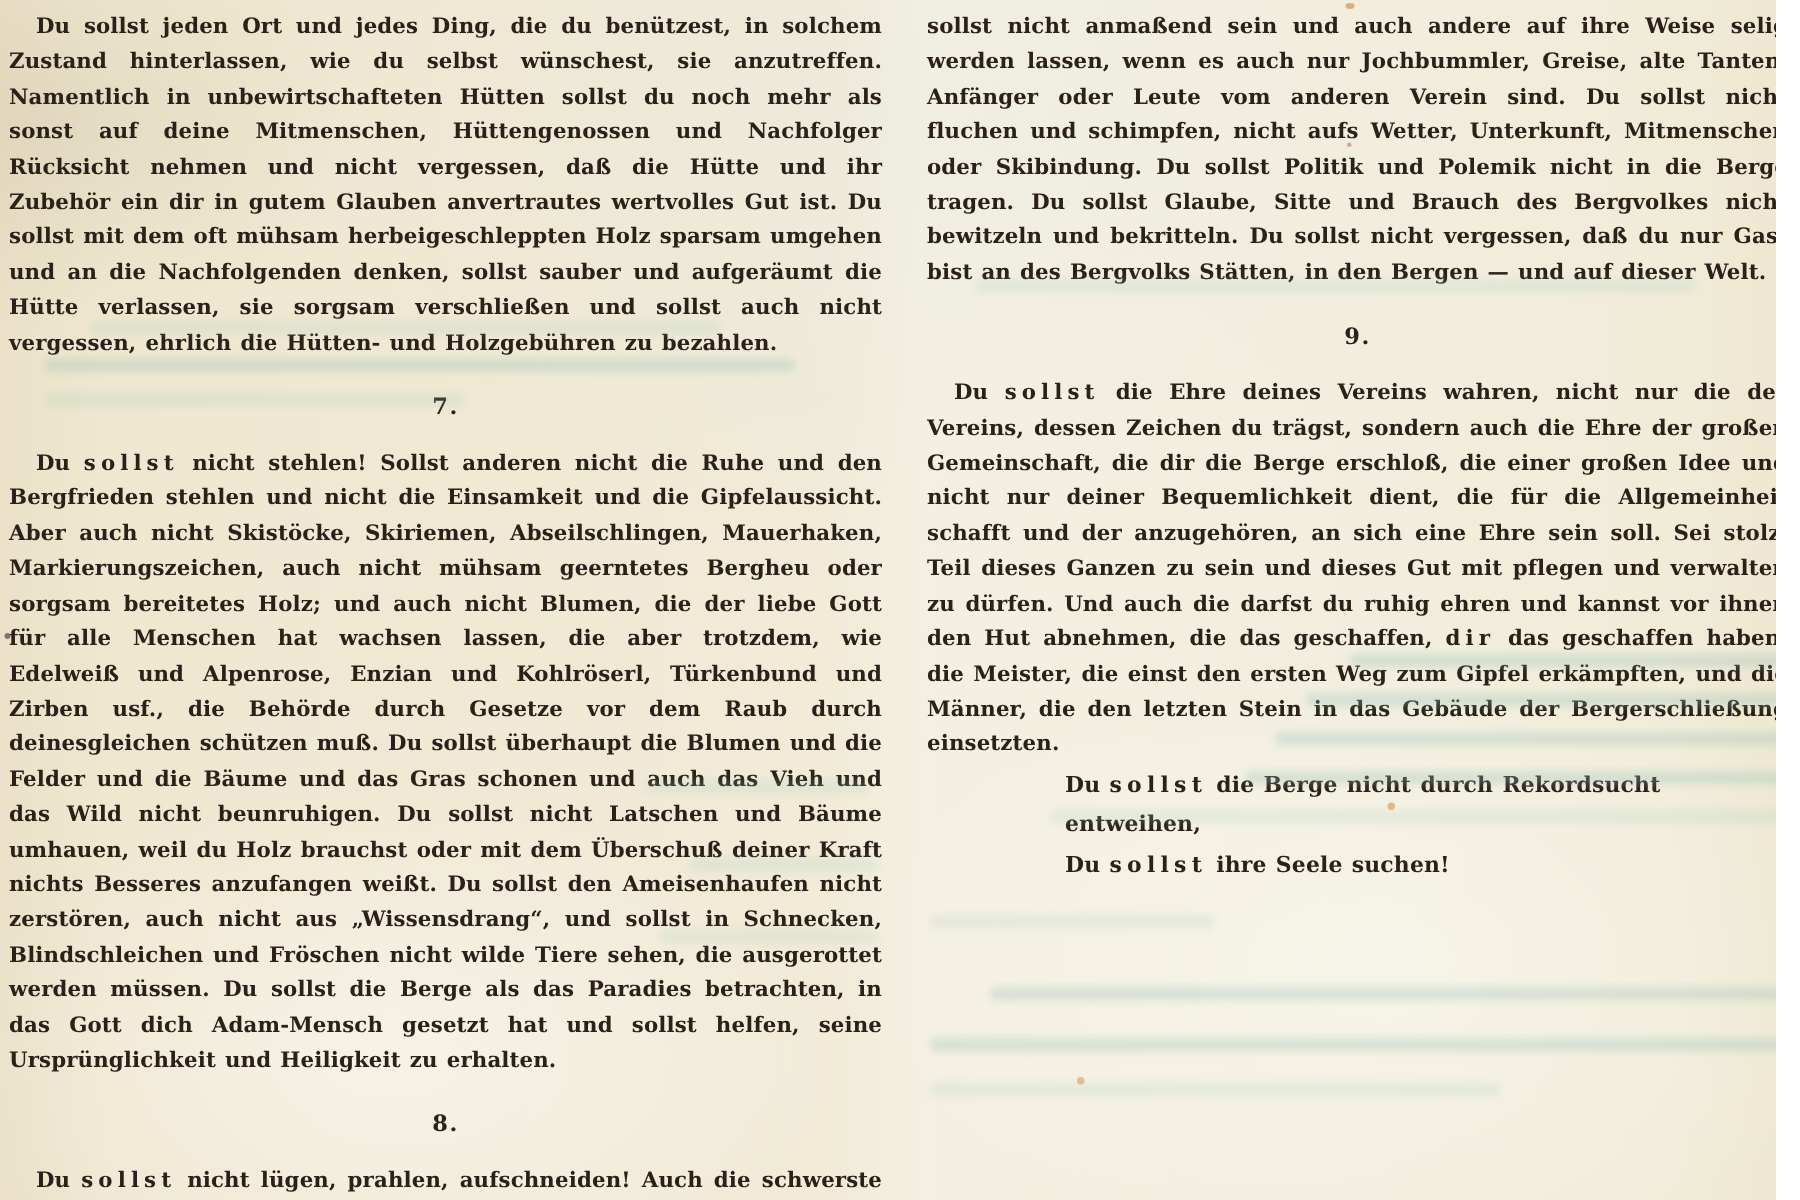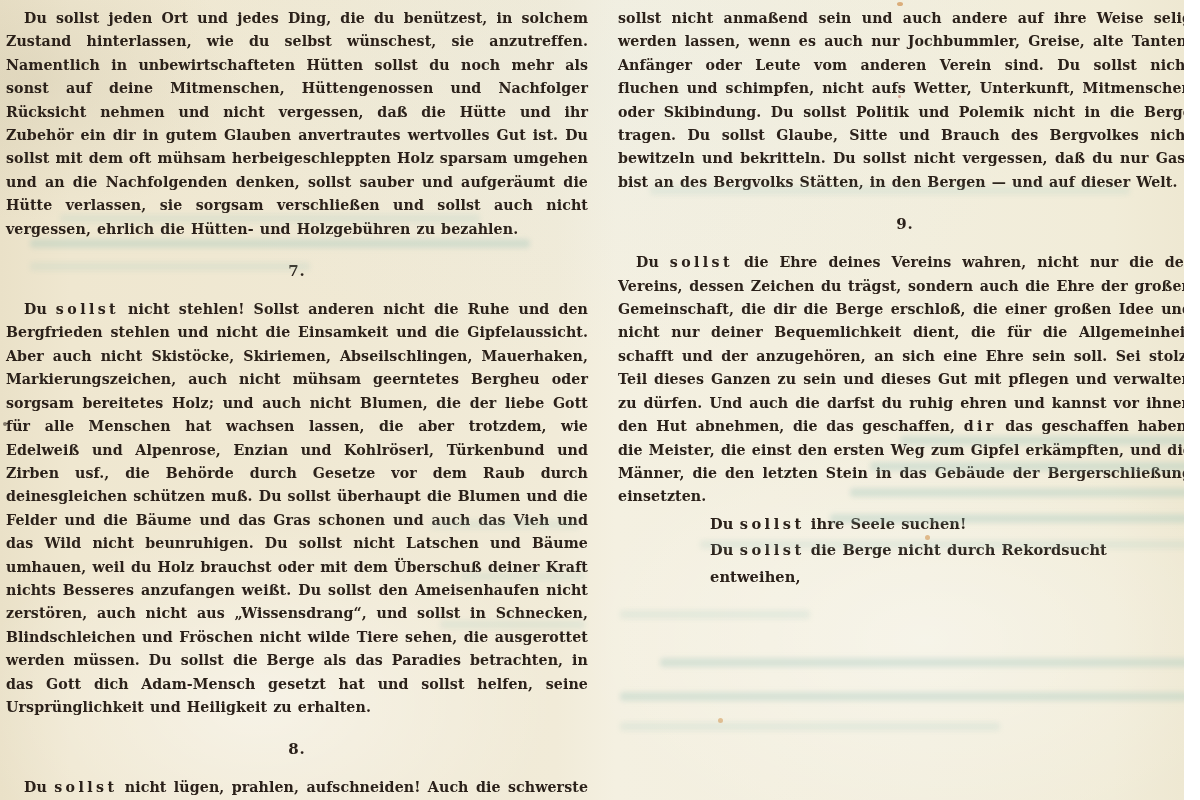--- a/index.html
+++ b/index.html
@@ -105,22 +105,22 @@
   <div class="page page-right">
 
     <p class="para">sollst nicht anmaßend sein und auch andere auf ihre Weise selig werden lassen, wenn es auch nur Jochbummler, Greise, alte Tanten, Anfänger oder Leute vom anderen Verein sind. Du sollst nicht fluchen und schimpfen, nicht aufs Wetter, Unterkunft, Mitmenschen oder Skibindung. Du sollst Politik und Polemik nicht in die Berge tragen. Du sollst Glaube, Sitte und Brauch des Bergvolkes nicht bewitzeln und bekritteln. Du sollst nicht vergessen, daß du nur Gast bist an des Bergvolks Stätten, in den Bergen — und auf dieser Welt.</p>
 
     <div class="section-no">9.</div>
 
     <p class="para indent"><span>Du </span><span class="sperr">sollst</span><span> die Ehre deines Vereins wahren, nicht nur die des Vereins, dessen Zeichen du trägst, sondern auch die Ehre der großen Gemeinschaft, die dir die Berge erschloß, die einer großen Idee und nicht nur deiner Bequemlichkeit dient, die für die Allgemeinheit schafft und der anzugehören, an sich eine Ehre sein soll. Sei stolz, Teil dieses Ganzen zu sein und dieses Gut mit pflegen und verwalten zu dürfen. Und auch die darfst du ruhig ehren und kannst vor ihnen den Hut abnehmen, die das geschaffen, </span><span class="sperr">dir</span><span> das geschaffen haben, die Meister, die einst den ersten Weg zum Gipfel erkämpften, und die Männer, die den letzten Stein in das Gebäude der Bergerschließung einsetzten.</span></p>
 
 
     <div class="verse">
+      <div class="verse-line"><span>Du </span><span class="sperr">sollst</span><span> die Berge nicht durch Rekordsucht entweihen,</span></div>
       <div class="verse-line"><span>Du </span><span class="sperr">sollst</span><span> ihre Seele suchen!</span></div>
-      <div class="verse-line"><span>Du </span><span class="sperr">sollst</span><span> die Berge nicht durch Rekordsucht entweihen,</span></div>
     </div>
   </div>
 
   <div class="bleed faint" style="left:60px;  top:214px; width:420px;"></div>
   <div class="bleed" style="left:30px;  top:239px; width:500px;"></div>
   <div class="bleed faint" style="left:30px;  top:262px; width:280px;"></div>
   <div class="bleed faint" style="left:430px; top:520px; width:150px;"></div>
   <div class="bleed faint" style="left:460px; top:572px; width:125px;"></div>
   <div class="bleed faint" style="left:440px; top:620px; width:145px;"></div>
 

